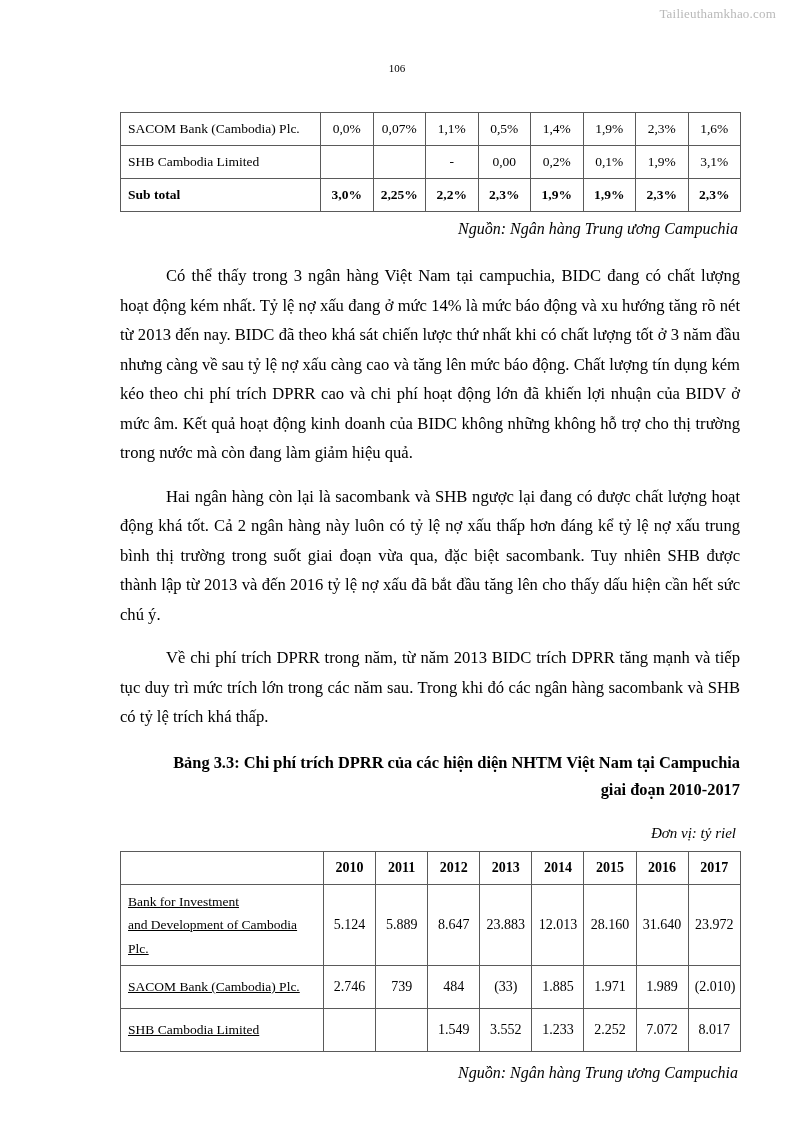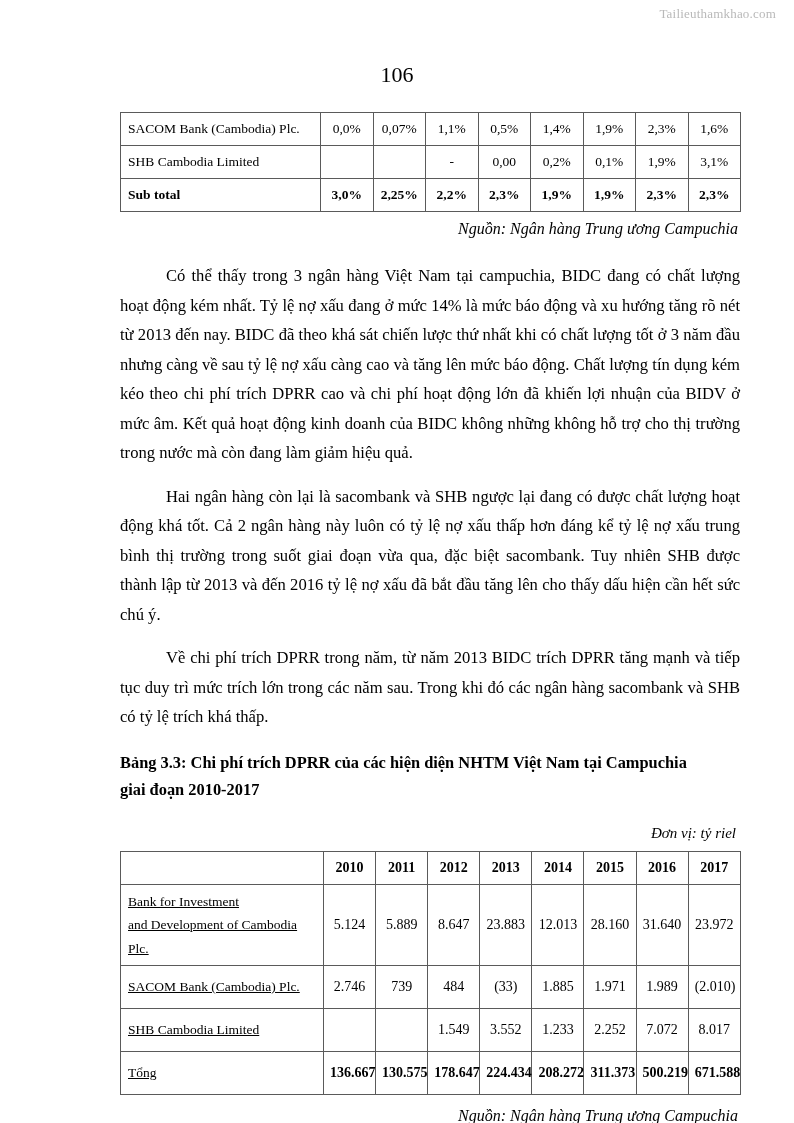--- a/index.html
+++ b/index.html
@@ -29,21 +29,21 @@
     font-size: 13px;
     color: #b9b9b9;
     letter-spacing: 0.2px;
   }
   .page-number {
     position: absolute;
     top: 62px;
     left: 0;
     width: 794px;
     text-align: center;
-    font-size: 22px;
+    font-size: 11px;
   }
   .content {
     position: absolute;
     left: 120px;
     top: 112px;
     width: 620px;
   }
 
   
   table.doc-table {
@@ -120,21 +120,21 @@
     text-indent: 46px;
     hyphens: none;
   }
   p.body.first { margin-top: 23px; }
   p.body.gap   { margin-top: 14px; }
 
   .caption {
     font-weight: bold;
     font-size: 16.4px;
     line-height: 1.62;
-    text-align: left;
+    text-align: right;
     margin: 18px 0 0 0;
   }
   .caption .line2 { display: block; }
 </style>
 </head>
 <body>
 
 <div class="page">
 
   <div class="watermark">Tailieuthamkhao.com</div>
@@ -262,30 +262,19 @@
           <td class="num"></td>
           <td class="num"></td>
           <td class="num">1.549</td>
           <td class="num">3.552</td>
           <td class="num">1.233</td>
           <td class="num">2.252</td>
           <td class="num">7.072</td>
           <td class="num">8.017</td>
         </tr>
 
-        <tr class="row">
-          <td class="label">Tổng</td>
-          <td class="num bold">136.667</td>
-          <td class="num bold">130.575</td>
-          <td class="num bold">178.647</td>
-          <td class="num bold">224.434</td>
-          <td class="num bold">208.272</td>
-          <td class="num bold">311.373</td>
-          <td class="num bold">500.219</td>
-          <td class="num bold">671.588</td>
-        </tr>
       </tbody>
     </table>
 
     <div class="source-bottom">Nguồn: Ngân hàng Trung ương Campuchia</div>
 
   </div>
 </div>
 
 </body></html>

